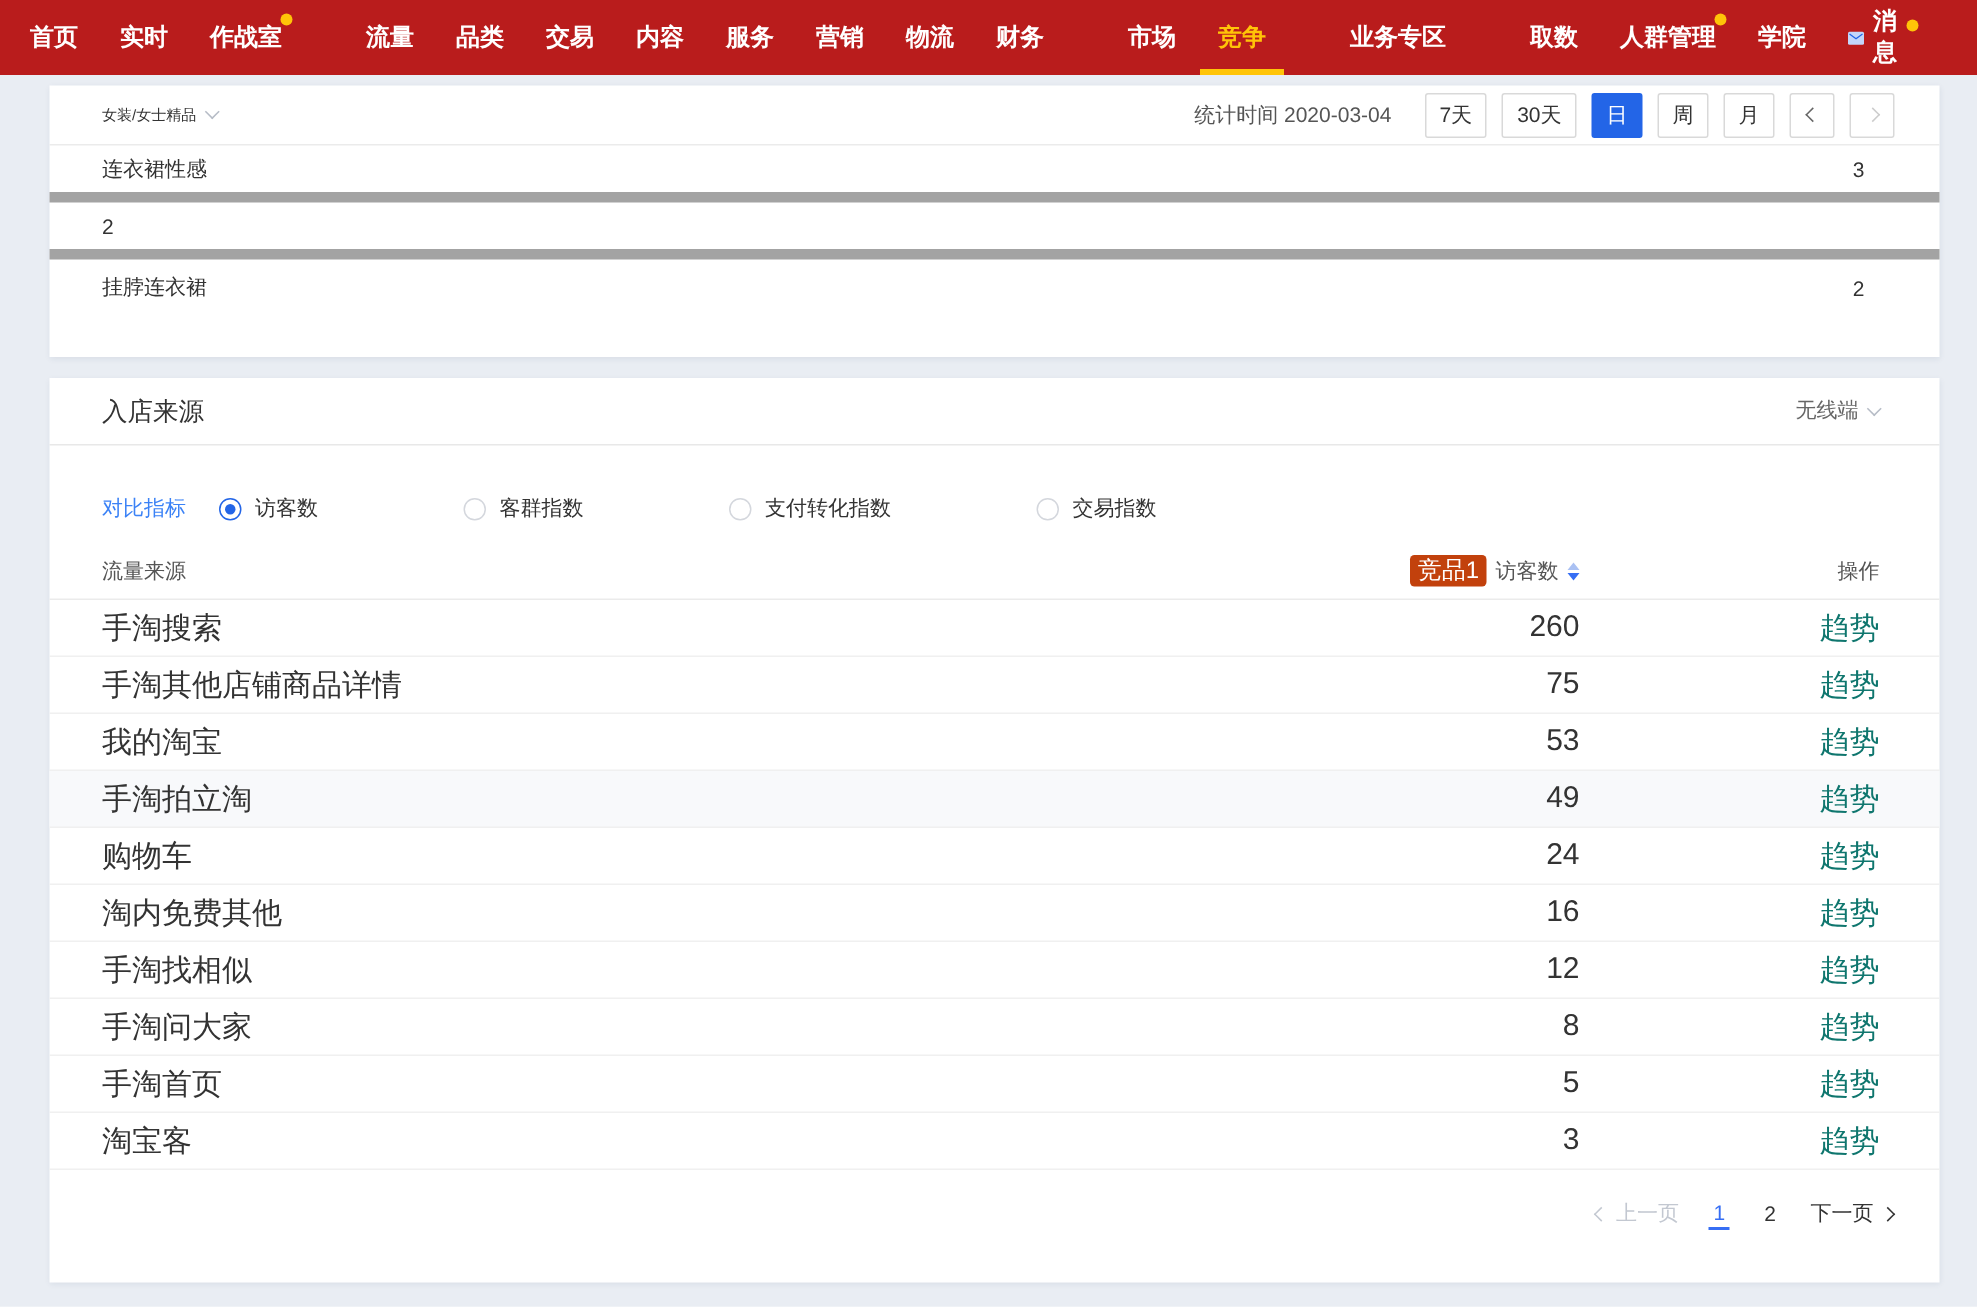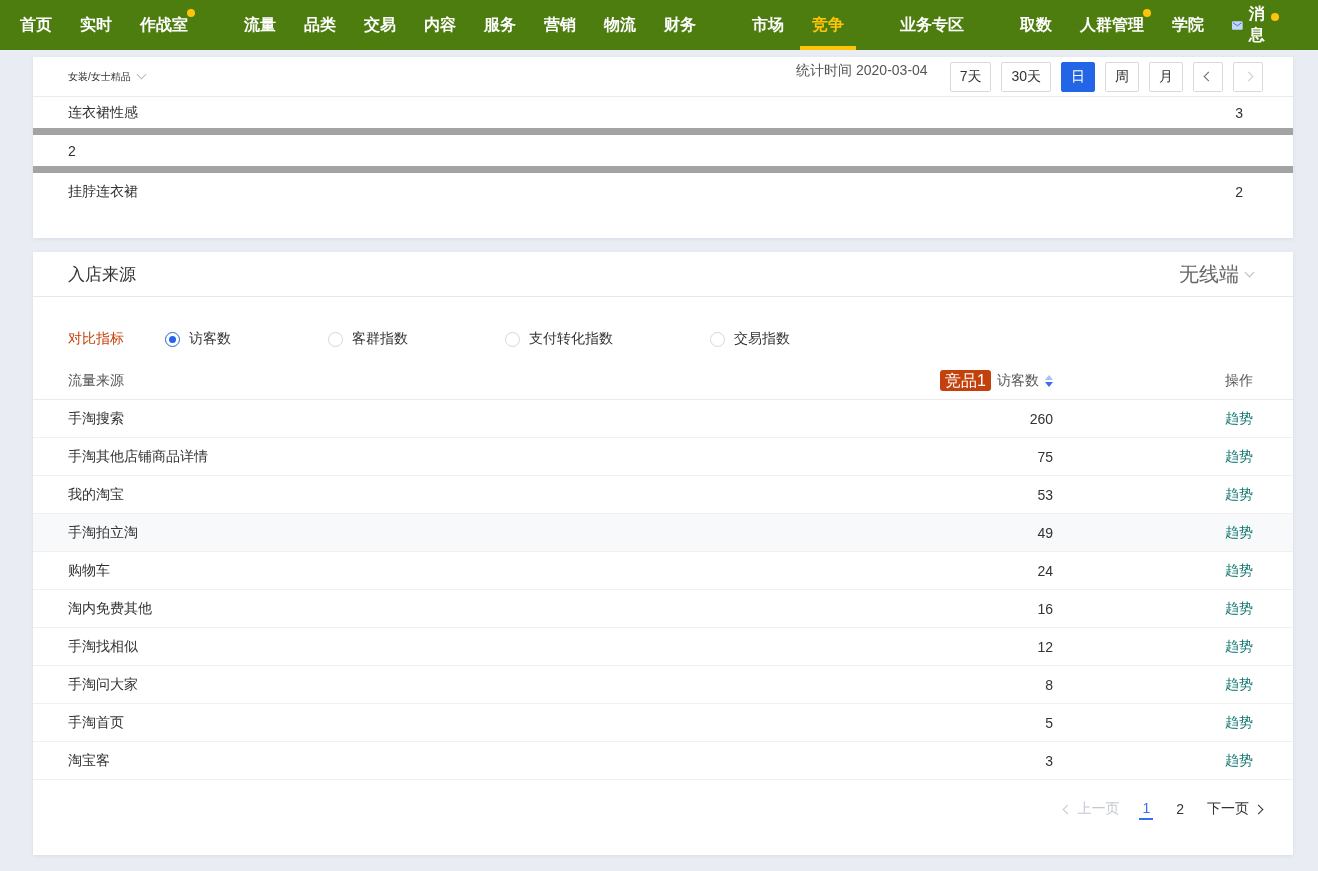--- a/index.html
+++ b/index.html
@@ -1,21 +1,21 @@
 <!DOCTYPE html>
 <html><head>
 <meta charset="utf-8">
 <style>
   * { margin:0; padding:0; box-sizing:border-box; }
   html,body { width:1318px; height:871px; overflow:hidden;
     font-family:"Liberation Sans","DejaVu Sans",sans-serif;
     background:#e9edf3; color:#333; }
 
   
-  .topnav { height:50px; background:#4d7c0f; display:flex; align-items:center;
+  .topnav { height:50px; background:#b91c1c; display:flex; align-items:center;
     padding:0 56px 0 20px; gap:28px; }
   .nav-item { position:relative; height:50px; display:flex; align-items:center;
     color:#fff; font-size:16px; font-weight:700; cursor:pointer; white-space:nowrap; }
   .nav-item.active { color:#ffc408; }
   .nav-item.active .underline { position:absolute; bottom:0; left:50%;
     transform:translateX(-50%); width:56px; height:4px; background:#ffc408; }
   .nav-dot { position:absolute; top:9px; right:-7px; width:8px; height:8px;
     border-radius:50%; background:#ffc408; }
   .nav-divider { width:1px; height:18px; background:rgba(255,255,255,.45); }
   .nav-message { margin-left:auto; display:flex; align-items:center; gap:6px;
@@ -27,21 +27,21 @@
   .card1 { margin-top:7px; height:181px; }
   .card2 { margin-top:14px; height:603px; }
 
   
   .filter-bar { height:40px; display:flex; align-items:center;
     padding:0 30px 0 35px; border-bottom:1px solid #ebebeb; }
   .category { font-size:10px; color:#333; cursor:pointer; display:flex; align-items:center; }
   .chev { display:inline-block; width:7px; height:7px;
     border-right:1.5px solid #b6bcc6; border-bottom:1.5px solid #b6bcc6;
     transform:rotate(45deg); margin-left:7px; margin-bottom:4px; }
-  .filter-right { margin-left:auto; display:flex; gap:10px; }
+  .filter-right { margin-left:auto; display:flex; align-items:center; gap:10px; }
   .stat-time { font-size:14px; color:#555; margin-right:12px; }
   .rng-btn { height:30px; min-width:34px; padding:0 9px; border:1px solid #d9d9d9;
     border-radius:2px; background:#fff; font-size:14px; color:#333; cursor:pointer;
     display:flex; align-items:center; justify-content:center; }
   .rng-btn.active { background:#2365e7; border-color:#2365e7; color:#fff; }
   .pg-box { height:30px; width:30px; border:1px solid #d9d9d9; border-radius:2px;
     background:#fff; display:flex; align-items:center; justify-content:center; cursor:pointer; }
   .pg-box.disabled { color:#ccc; cursor:default; }
   .chl { display:inline-block; width:7px; height:7px; border-left:1.5px solid currentColor;
     border-bottom:1.5px solid currentColor; transform:rotate(45deg); }
@@ -54,25 +54,25 @@
   .k-row { height:38px; display:flex; align-items:center;
     padding:0 50px 0 35px; border-bottom:7px solid #a3a3a3; font-size:14px; }
   .k-row:last-child { border-bottom:none; }
   .k-name { flex:1; color:#333; }
   .k-val { color:#333; }
 
   
   .sec-head { height:45px; display:flex; align-items:center;
     padding:0 40px 0 35px; border-bottom:1px solid #e8e8e8; }
   .sec-title { font-size:17px; font-weight:400; color:#333; }
-  .terminal { margin-left:auto; font-size:20px; color:#666; cursor:pointer;
+  .terminal { margin-left:auto; font-size:14px; color:#666; cursor:pointer;
     display:flex; align-items:center; }
 
   .metric-row { display:flex; align-items:center; padding:33px 40px 0 35px; }
-  .metric-label { font-size:14px; color:#c2410c; margin-right:41px; }
+  .metric-label { font-size:14px; color:#3b82f6; margin-right:22px; }
   .radio-item { display:flex; align-items:center; margin-right:97px;
     font-size:14px; color:#333; cursor:pointer; }
   .radio { width:15px; height:15px; border-radius:50%; border:1px solid #d4d7dd;
     background:#fff; margin-right:9px; position:relative; }
   .radio.on { border-color:#2365e7; }
   .radio.on::after { content:""; position:absolute; top:3px; left:3px;
     width:7px; height:7px; border-radius:50%; background:#2365e7; }
 
   .src-table { margin-top:14px; }
   .t-head { height:38px; display:flex; align-items:center;
@@ -83,21 +83,21 @@
   .t-head .c-val { display:flex; justify-content:flex-end; align-items:center; gap:6px; }
   .badge { background:#c2410c; color:#fff; font-size:16px; padding:2px 5px;
     border-radius:3px; line-height:1.1; }
   .sort-icon { display:inline-flex; flex-direction:column; gap:2px; cursor:pointer; }
   .sort-up { width:0; height:0; border-left:4px solid transparent;
     border-right:4px solid transparent; border-bottom:5px solid #aac1f3; }
   .sort-down { width:0; height:0; border-left:4px solid transparent;
     border-right:4px solid transparent; border-top:5px solid #366ef4; }
 
   .trow { height:38px; display:flex; align-items:center;
-    padding:0 40px 0 35px; border-bottom:1px solid #f0f0f0; font-size:14px; color:#333;justify-content:center; }
+    padding:0 40px 0 35px; border-bottom:1px solid #f0f0f0; font-size:20px; color:#333;justify-content:center; }
   .trow.hl { background:#f8f9fb; }
   .trend-link { color:#0f766e; cursor:pointer; text-decoration:none; }
 
   
   .pager { display:flex; align-items:center; justify-content:flex-end;
     gap:20px; padding:18px 31px 0 0; font-size:14px; }
   .pg-prev, .pg-next { display:flex; align-items:center; gap:6px; color:#333; cursor:pointer; }
   .pg-prev.disabled { color:#c3c8d1; cursor:default; }
   .pg-num { color:#333; cursor:pointer; padding:2px 3px; }
   .pg-num.active { color:#366ef4; border-bottom:2px solid #366ef4; }

